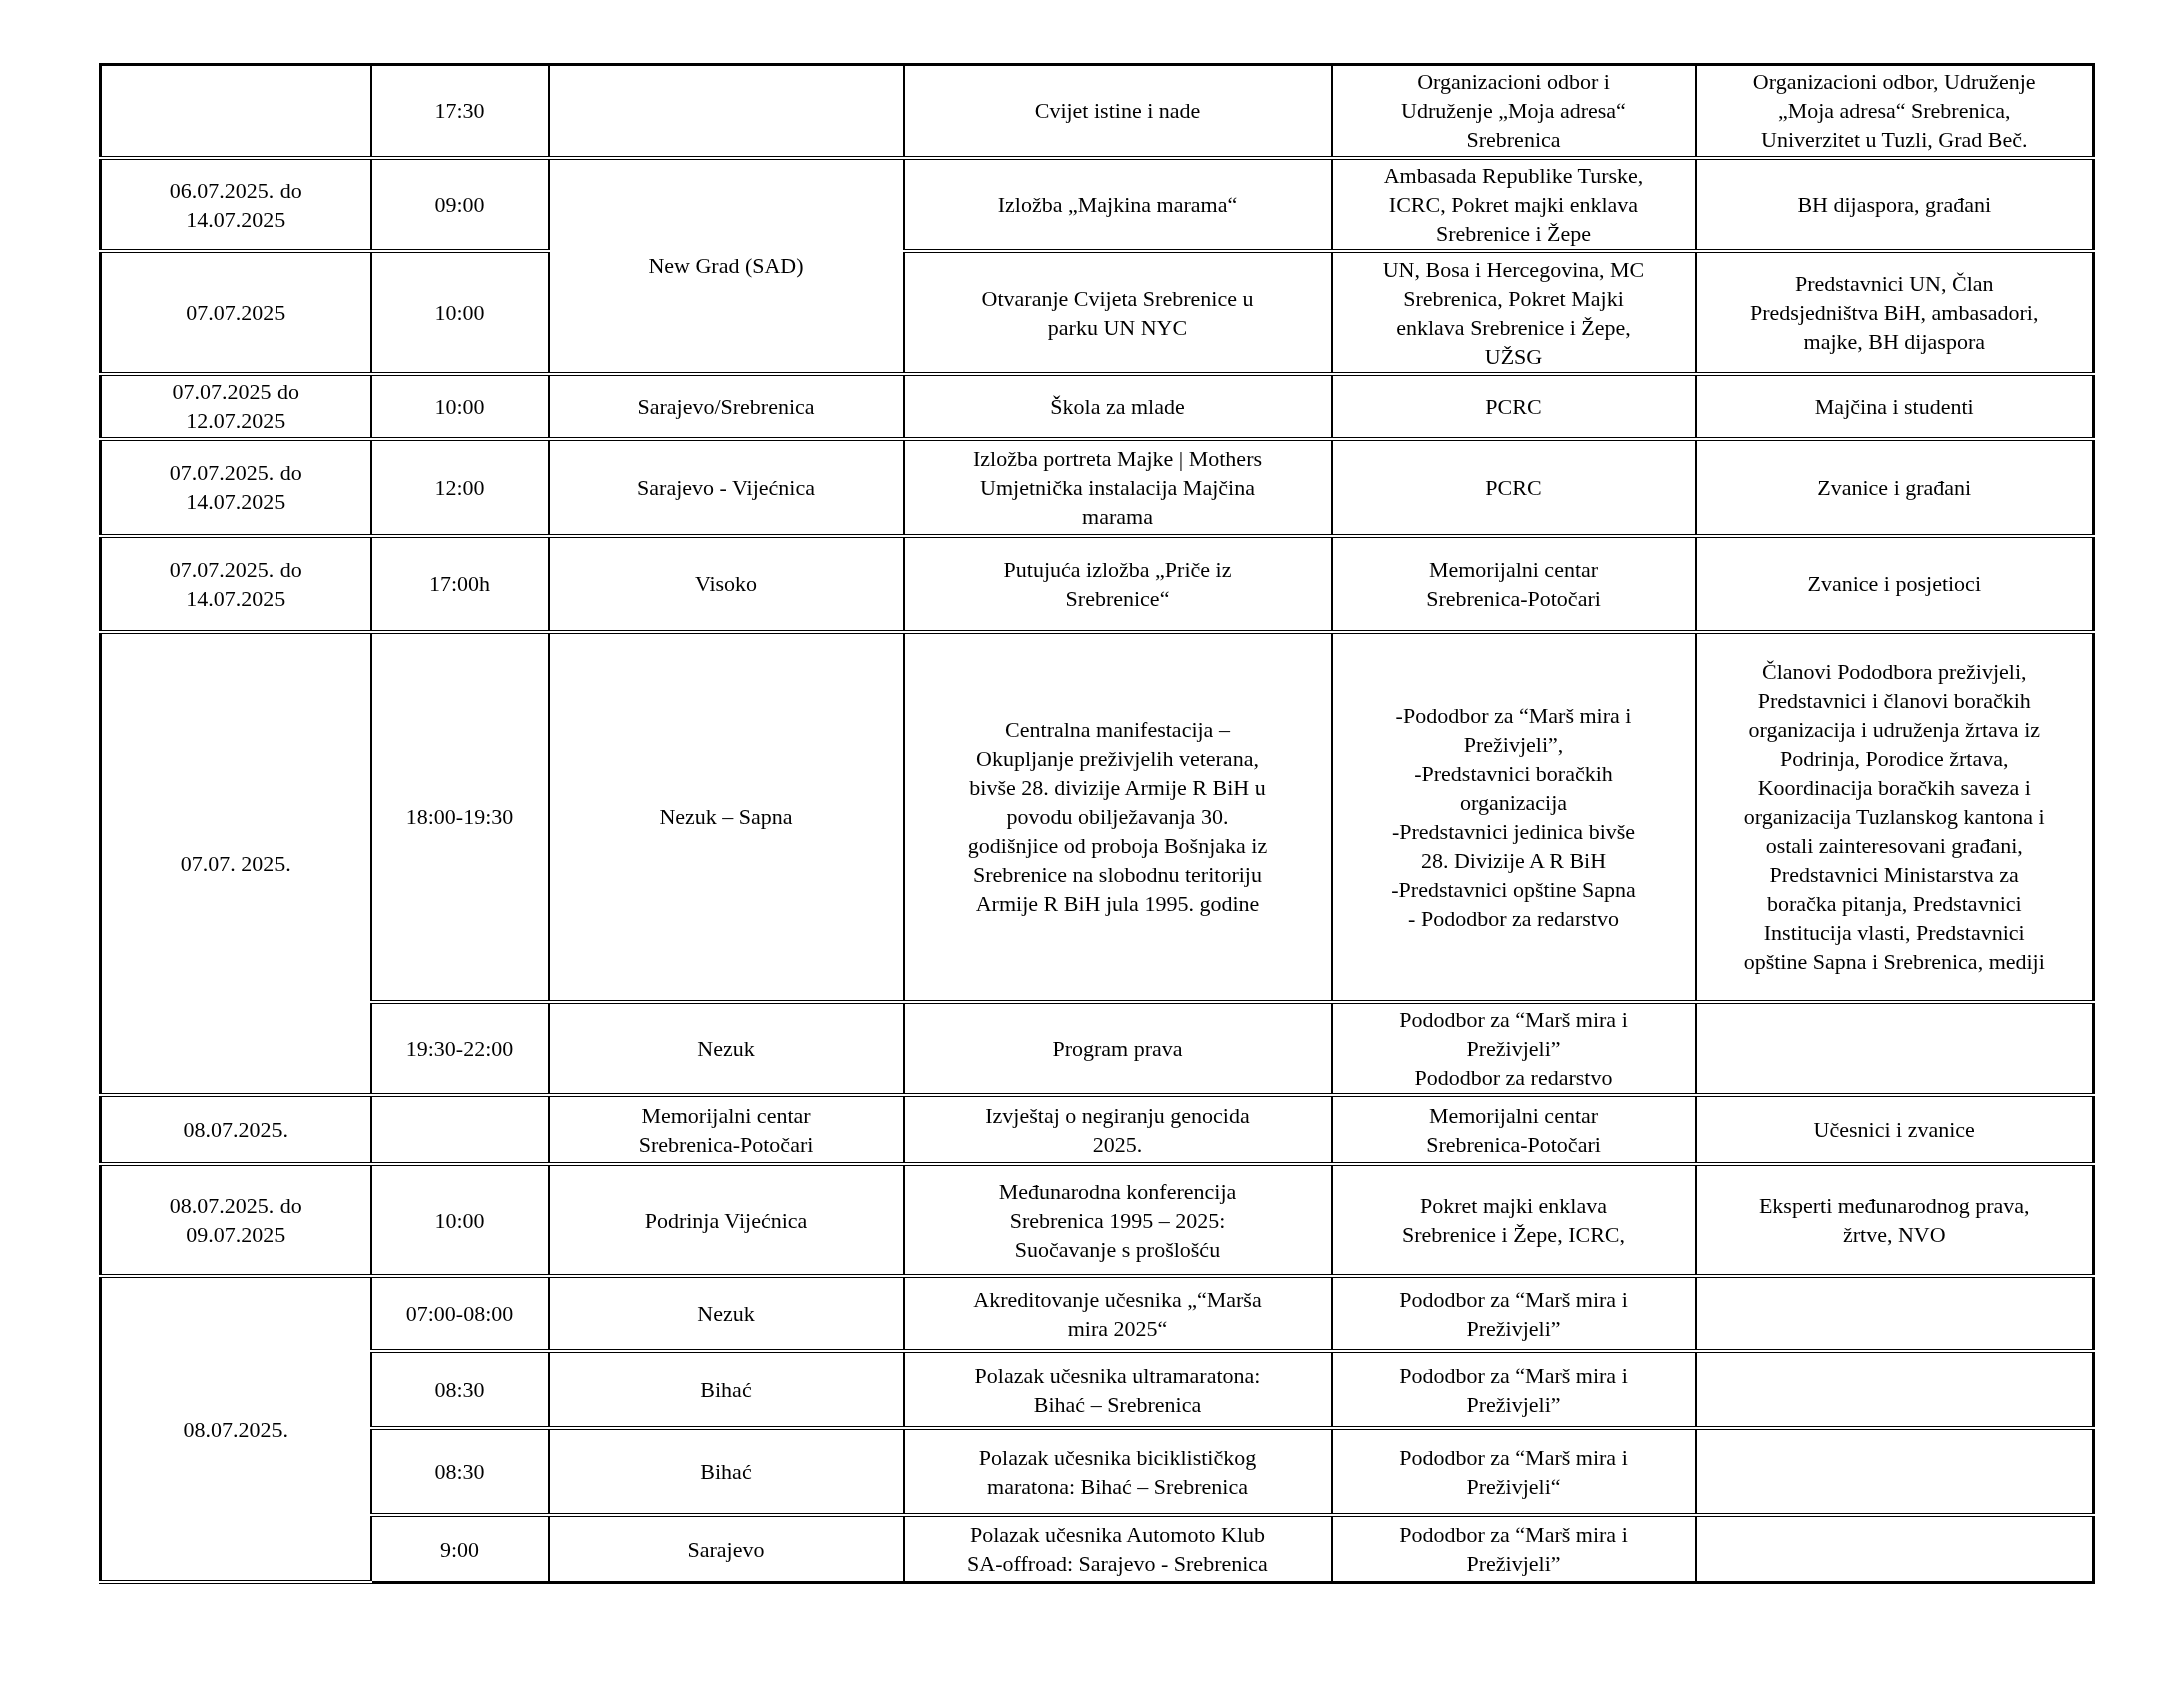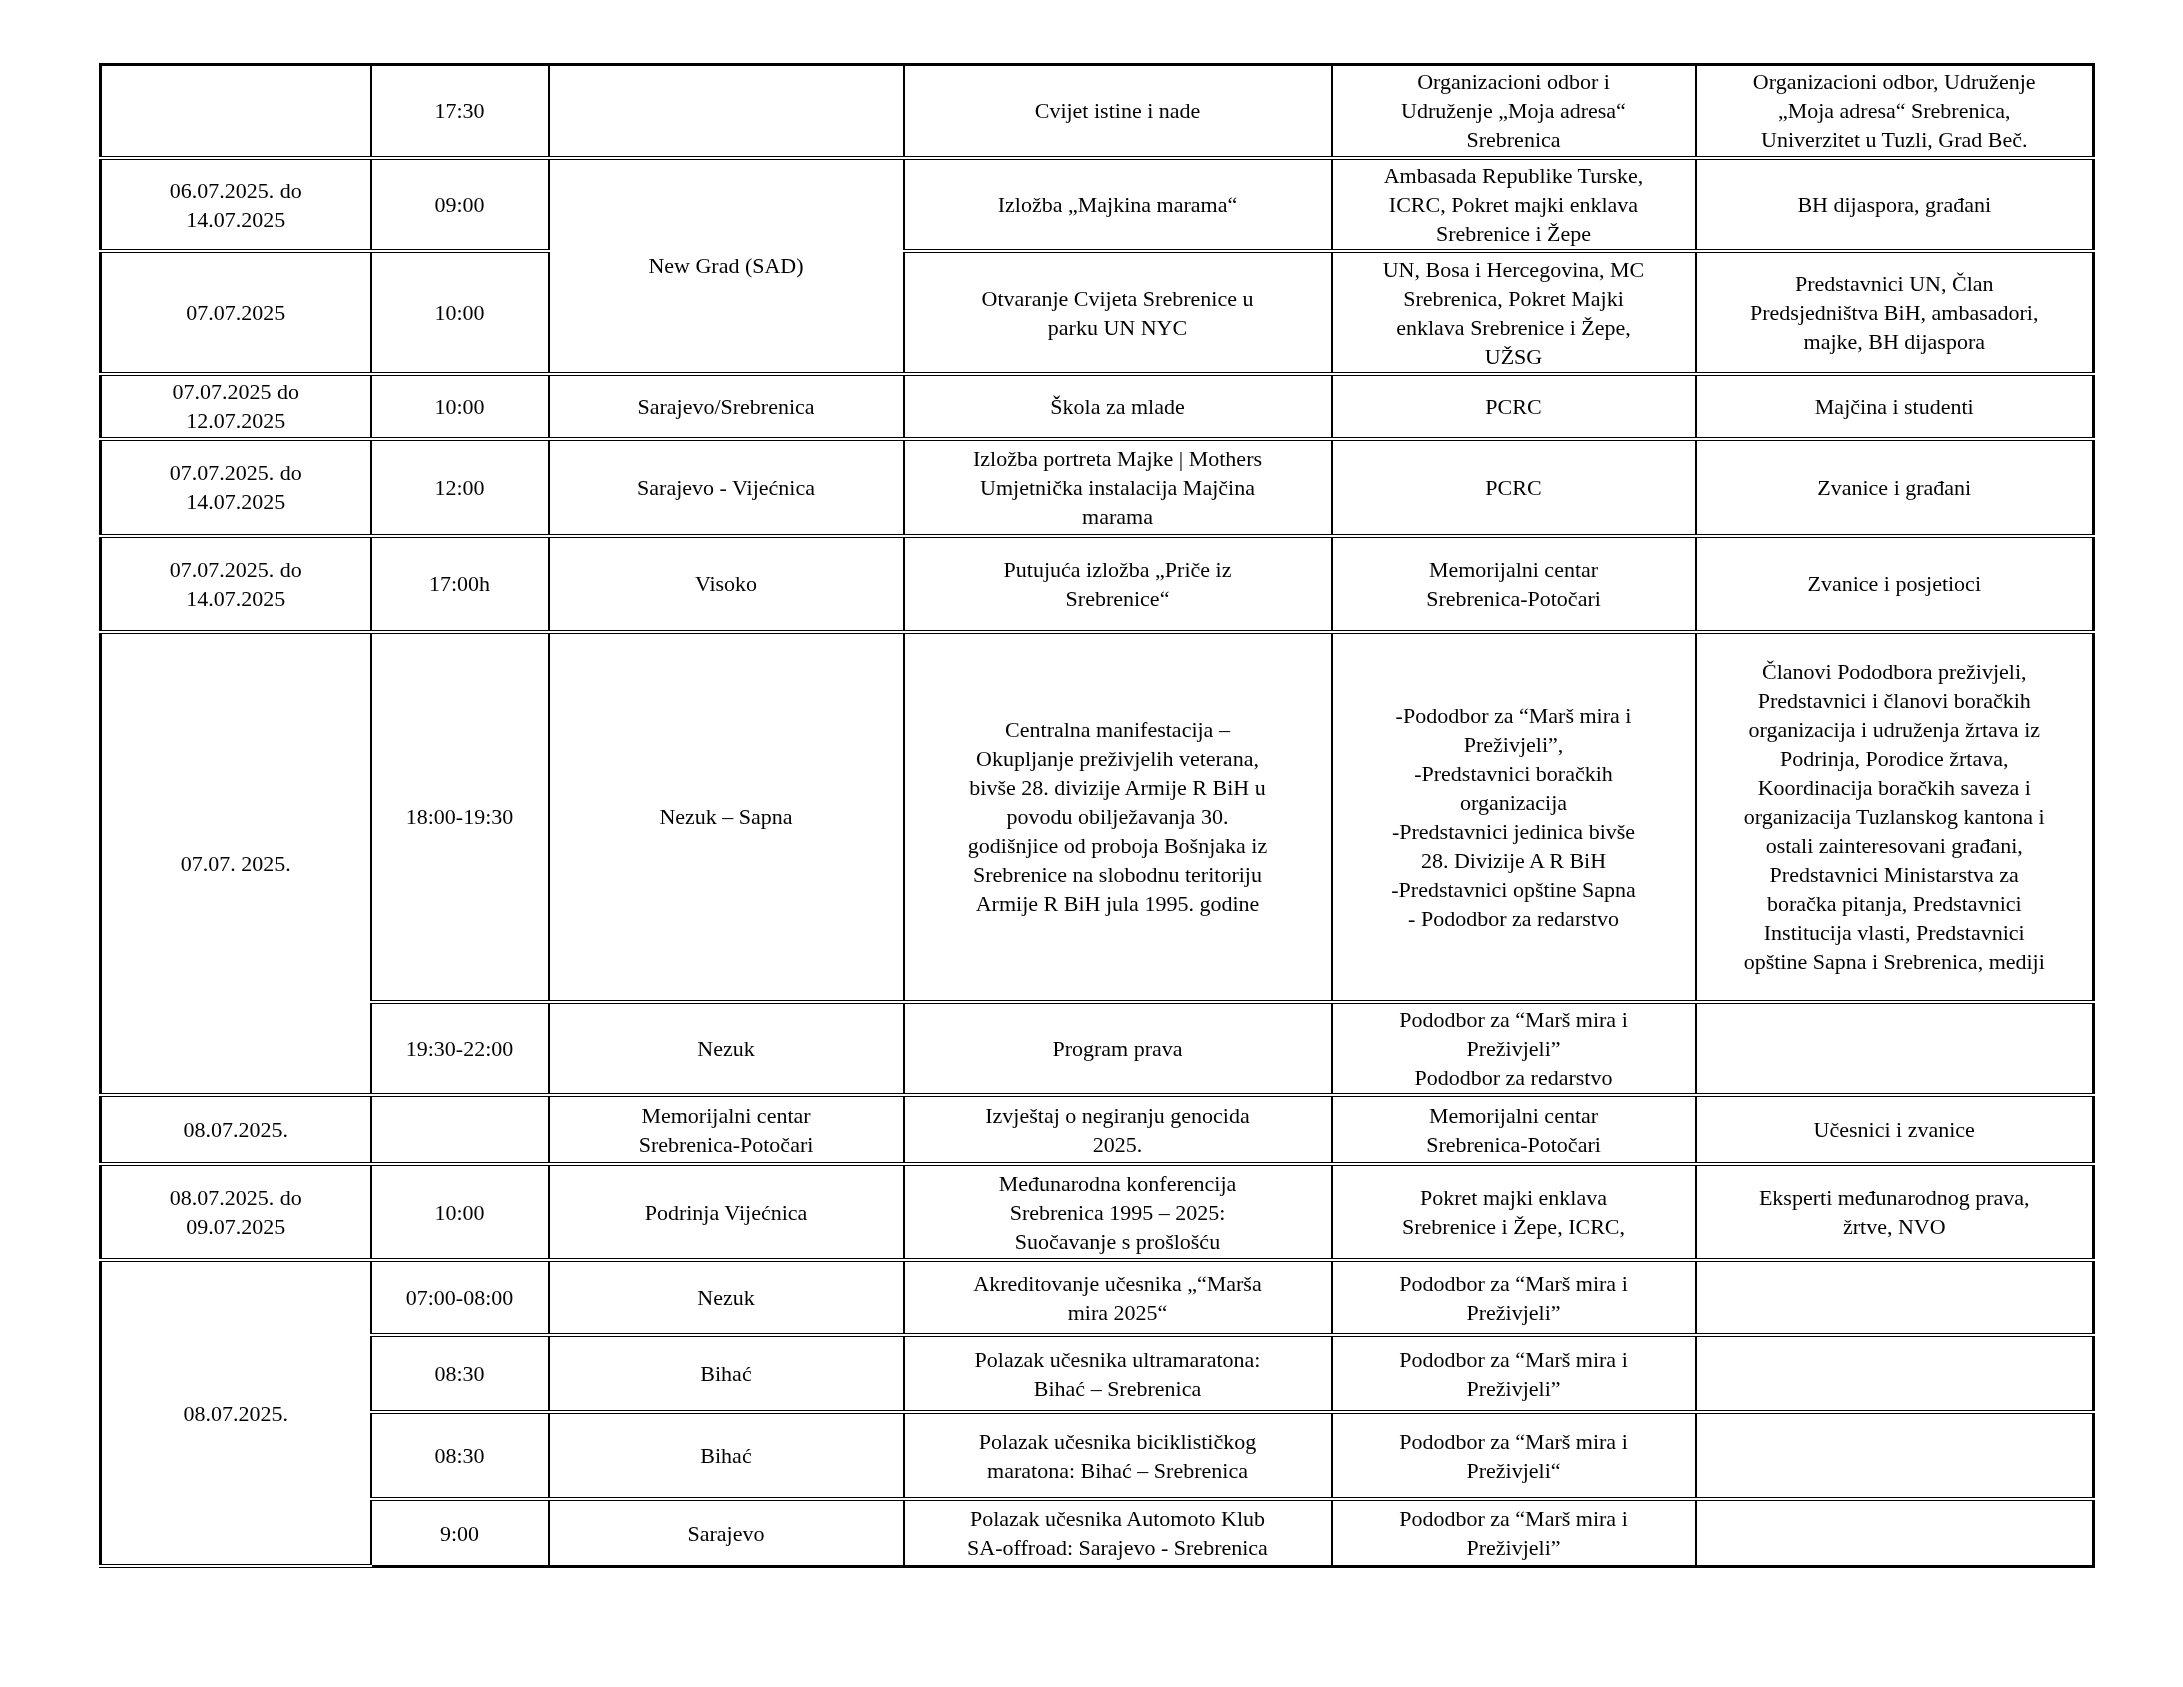--- a/index.html
+++ b/index.html
@@ -50,21 +50,21 @@
 
   tr.r0  { height: 83px; }
   tr.r1  { height: 93px; }
   tr.r2  { height: 116px; }
   tr.r3  { height: 60px;  }
   tr.r4  { height: 97px; }
   tr.r5  { height: 96px; }
   tr.r6  { height: 370px; }
   tr.r7  { height: 89px; }
   tr.r8  { height: 69px; }
-  tr.r9  { height: 96px; }
+  tr.r9  { height: 112px; }
   tr.r10 { height: 75px; }
   tr.r11 { height: 77px; }
   tr.r12 { height: 87px; }
   tr.r13 { height: 67px; padding-left: 32px; }
 </style>
 </head>
 <body>
 
 <div class="page">
   <table class="schedule">

